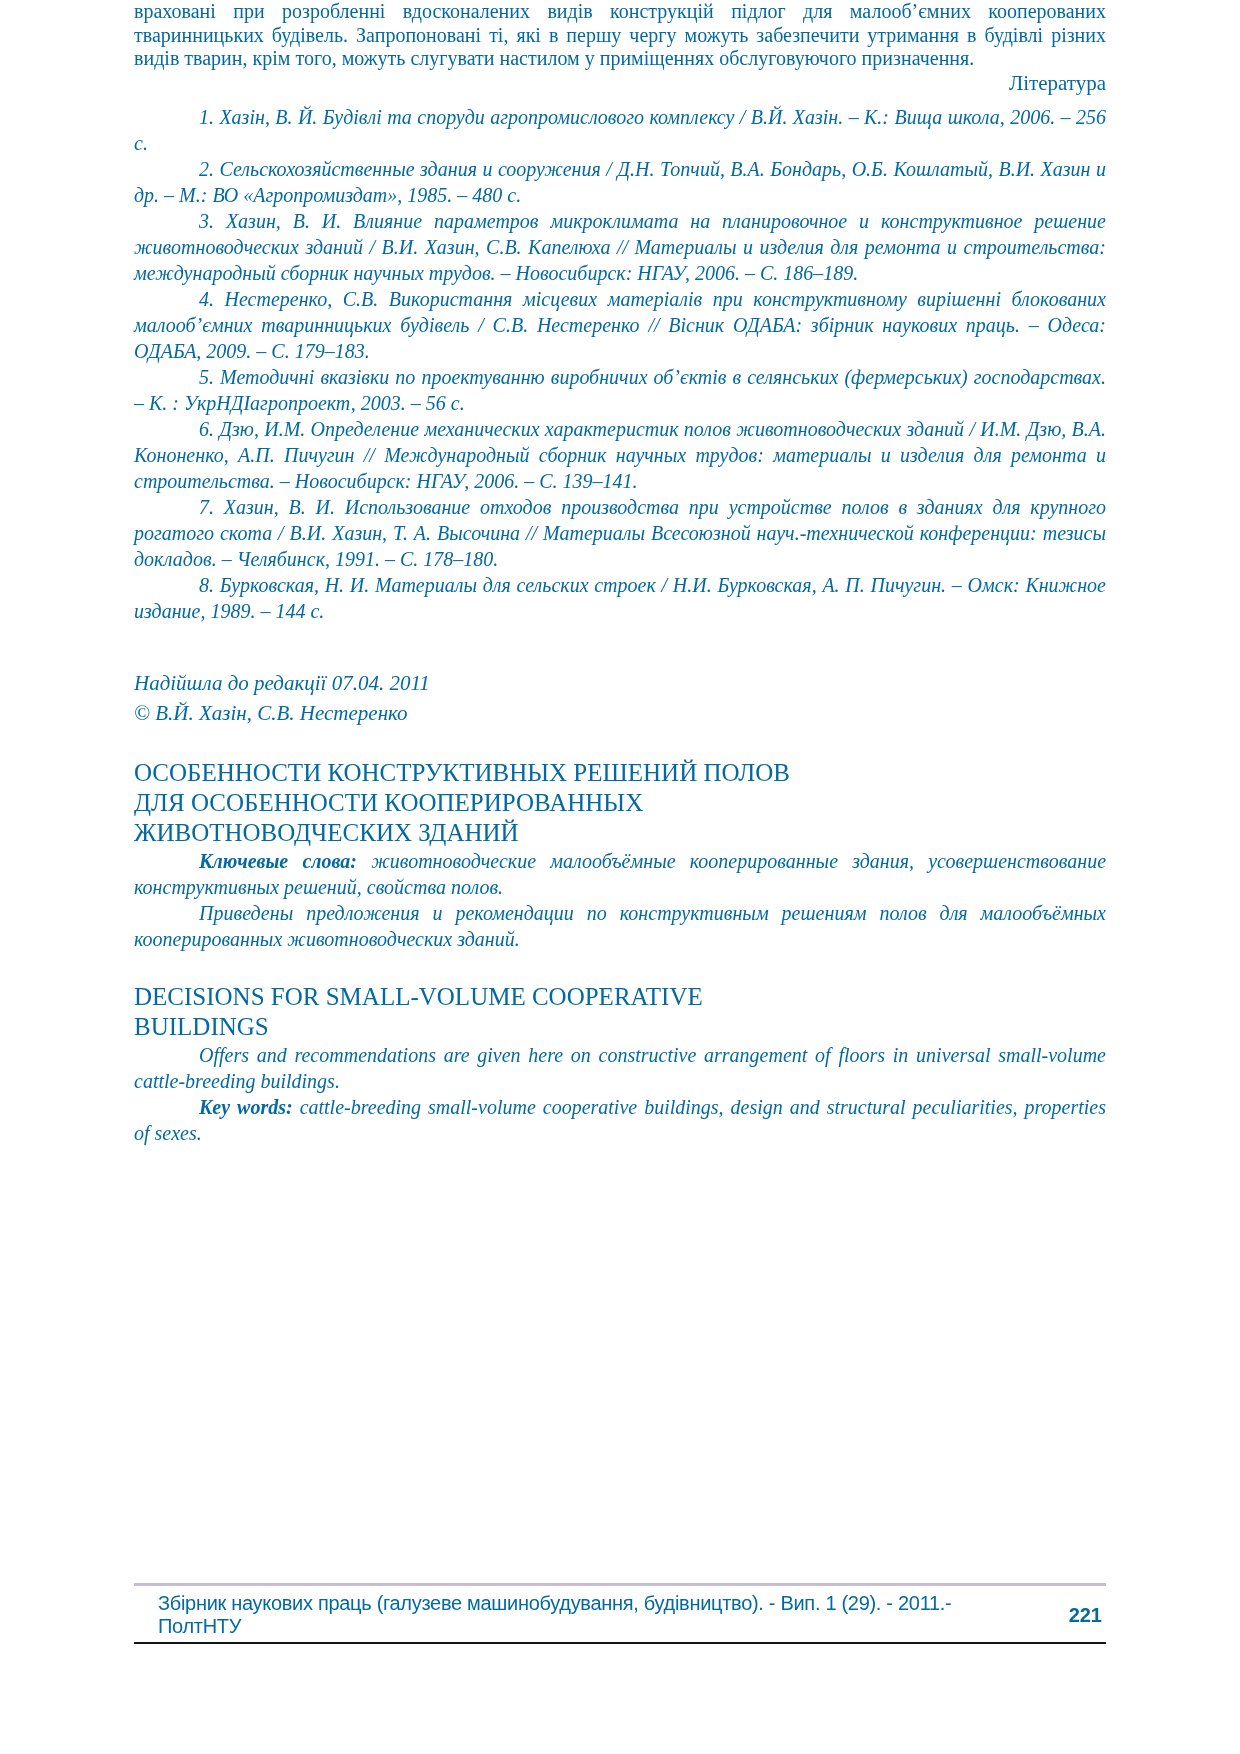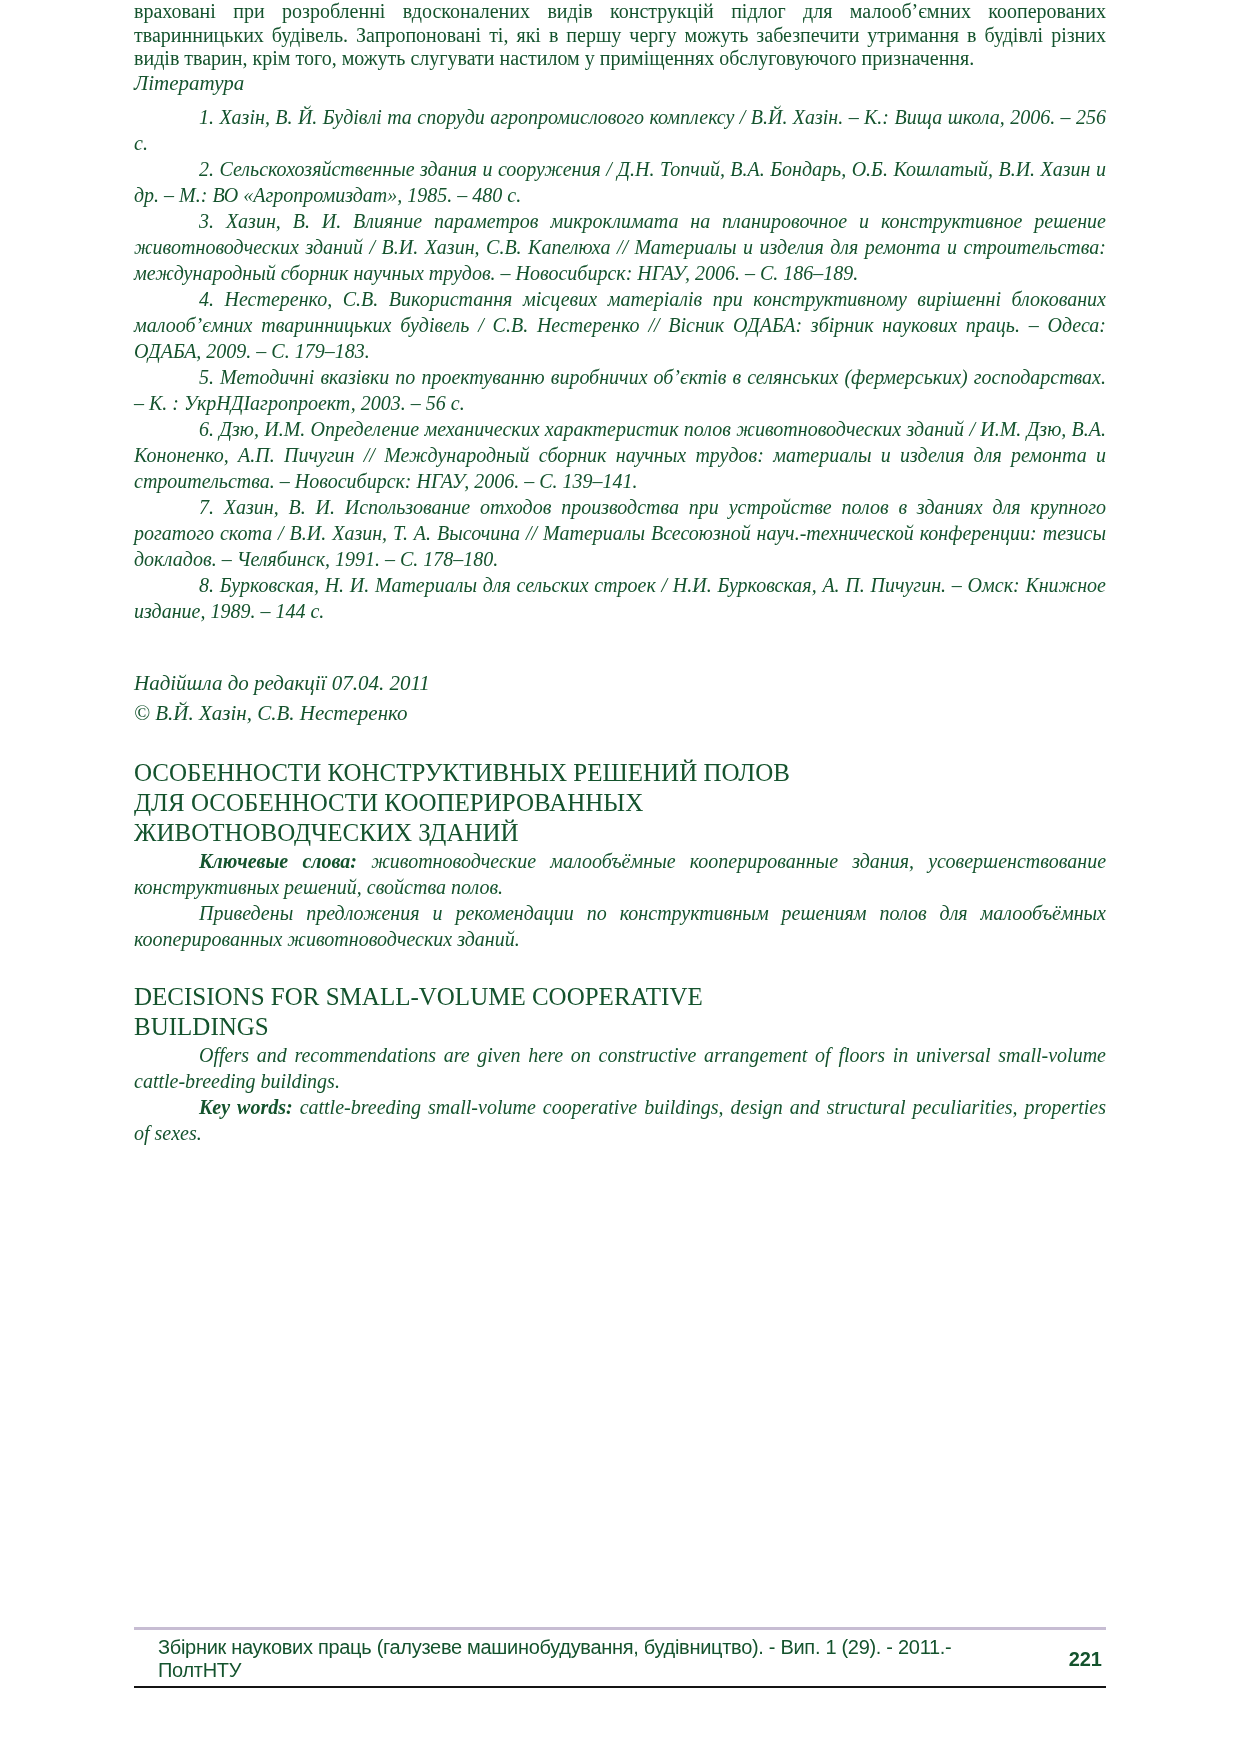--- a/index.html
+++ b/index.html
@@ -1,40 +1,39 @@
 <!DOCTYPE html>
 <html><head>
 <meta charset="utf-8">
 <style>
   html,body{margin:0;padding:0;background:#e9e9e9;}
   .page{
     position:relative;
     width:1240px;height:1754px;
     background:#ffffff;
-    color:#14532d;
+    color:#0369a1;
     font-family:"Liberation Serif", serif;
     overflow:hidden;
     margin:0 auto;
   }
   .content{
     position:absolute;
     left:134px;top:0;
     width:972px;
   }
   .content p{margin:0;}
   .intro{
     margin-top:129px;
     font-size:20px;
     line-height:23.5px;
     text-align:justify;
   }
   .lit-heading{
     margin-top:44px;
-    text-align:left;
-    font-style:italic;
+    text-align:right;
     font-size:21px;
     line-height:25px;
   }
   .refs{
     margin-top:8px;
     font-style:italic;
     font-size:20px;
     line-height:26px;
     text-align:justify;
   }
@@ -57,21 +56,21 @@
     margin-top:22px;
     font-style:italic;
     font-size:20px;
     line-height:26px;
     text-align:justify;
     text-indent:65px;
   }
   .kw-label{font-weight:bold;}
   .footer{
     position:absolute;
-    left:134px;top:1627px;
+    left:134px;top:1583px;
     width:972px;
     box-sizing:border-box;
     border-top:3px solid #c7bdd3;
     border-bottom:2px solid #141414;
     display:flex;
     justify-content:space-between;
     align-items:center;
     padding:6px 4px 4px 24px;
     font-family:"Liberation Sans", sans-serif;
     font-size:20px;

